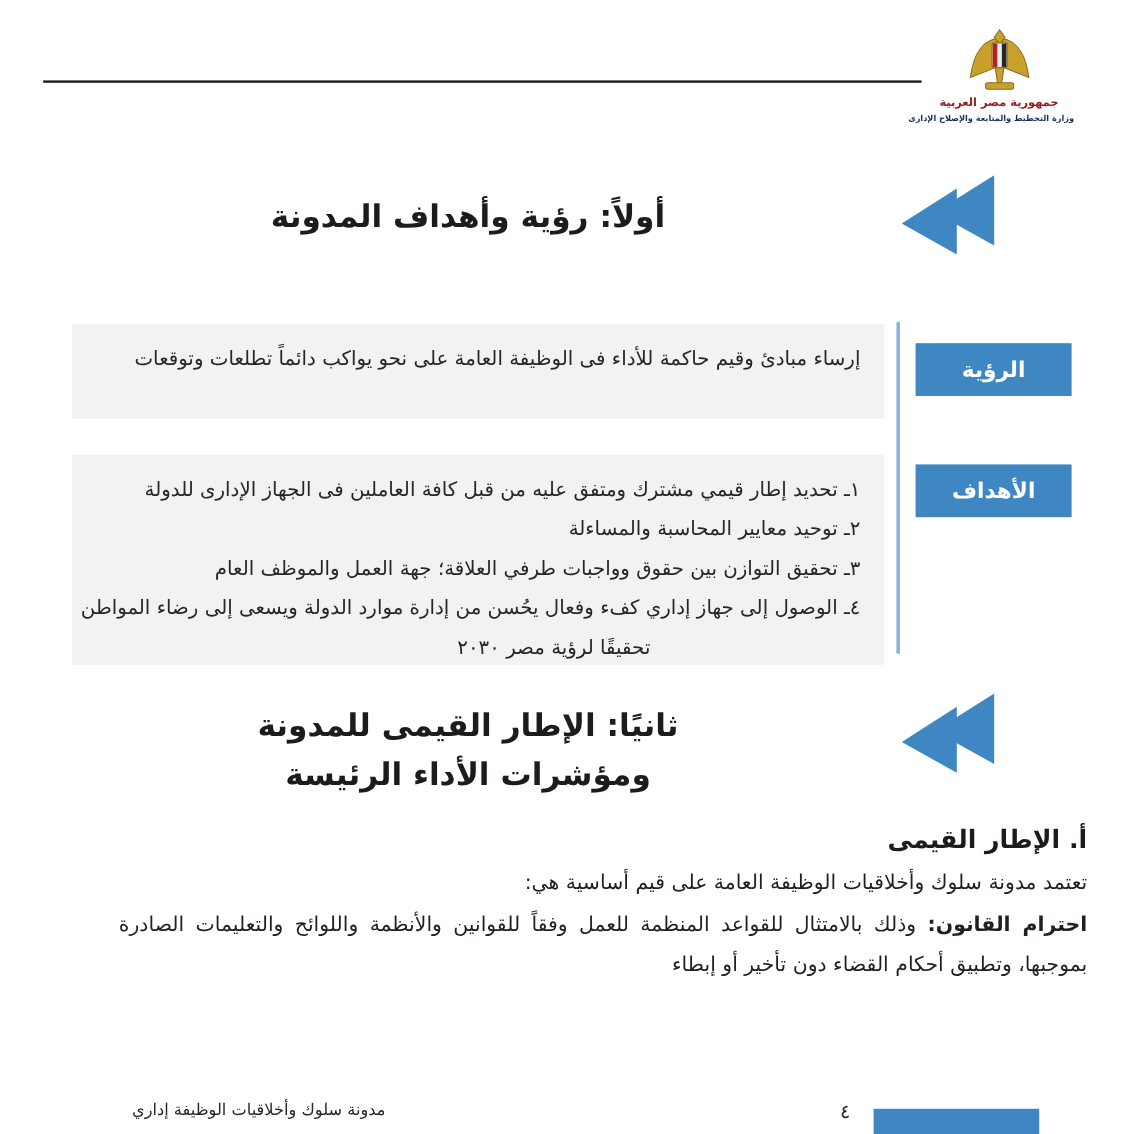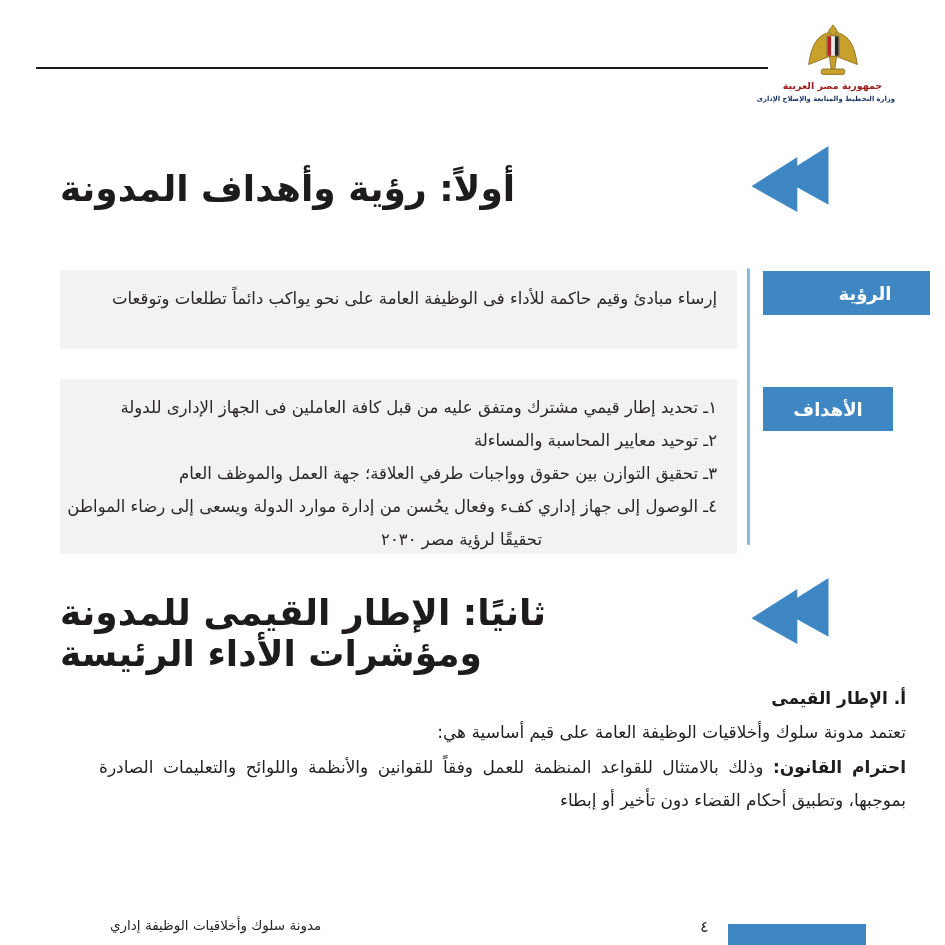--- a/index.html
+++ b/index.html
@@ -32,22 +32,22 @@
     white-space:nowrap;
   }
   
   .arrows-icon{position:absolute;}
   .arrows-icon svg{display:block;}
   .icon-1{left:748px;top:146px;}
   .icon-2{left:748px;top:578px;}
   .sec-heading{
     position:absolute;
     right:225px;left:60px;
-    text-align:left;
-    font-size:36px;font-weight:bold;color:#1e1b1c;
+    text-align:center;
+    font-size:26px;font-weight:bold;color:#1e1b1c;
     line-height:41px;
   }
   .sec-heading-1{top:144px;}
   .sec-heading-2{top:568px;}
   
   .gray-box{
     position:absolute;left:60px;width:677px;
     background:#f3f2f0;
     font-size:16.5px;line-height:34px;color:#2a2627;
     box-sizing:border-box;
@@ -61,29 +61,29 @@
   .v-rule{
     position:absolute;left:747px;top:268px;width:3px;height:277px;
     background:#8ab5db;border-radius:2px;
   }
   .side-label{
     position:absolute;left:763px;width:130px;height:44px;
     background:#3f87c3;color:#ffffff;
     font-size:18px;font-weight:bold;
     display:flex;align-items:center;justify-content:center;
   }
-  .label-vision{top:271px;padding-left:37px;}
+  .label-vision{top:286px;}
   .label-goals{top:387px;}
   
   .body-copy{
     position:absolute;top:688px;right:39px;width:807px;
     text-align:right;direction:rtl;
   }
   .sub-title{
-    font-size:17px;font-weight:bold;margin:0 0 9px 0;color:#1e1b1c;
+    font-size:21px;font-weight:bold;margin:0 0 9px 0;color:#1e1b1c;
   }
   .intro-line{
     font-size:17px;line-height:30px;margin:0 0 4px 0;
   }
   .value-para{
     font-size:17px;line-height:33px;margin:0;
     text-align:justify;
   }
   .value-para .term{font-weight:bold;}
   

